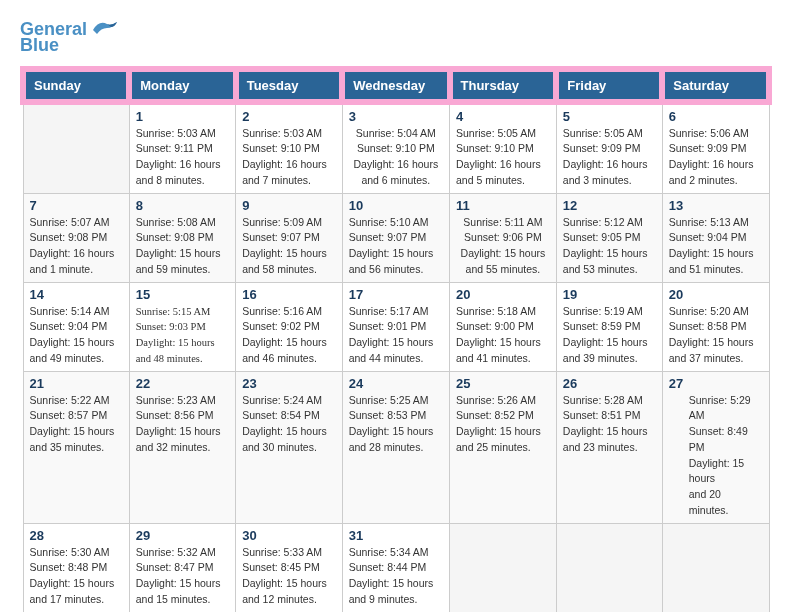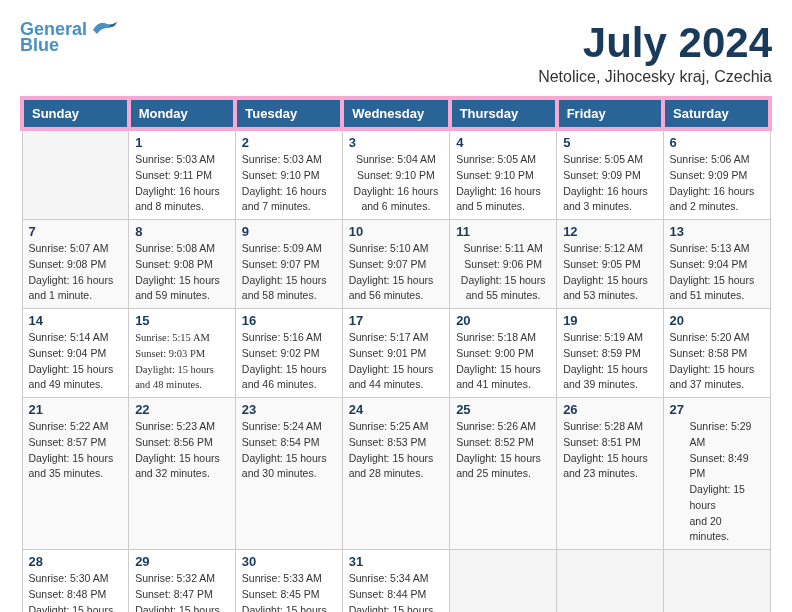--- a/index.html
+++ b/index.html
@@ -48,21 +48,21 @@
       width: 100%;
       border-collapse: collapse;
       font-size: 11px;
     }
     .calendar th {
       background-color: #2a6496;
       color: #fff;
       text-align: left;
       padding: 6px 8px;
       font-size: 13px;
-      border: 4px solid #f9a8d4;
+      border: 6px solid #f9a8d4;
     }
     .calendar td {
       border: 1px solid #ccc;
       vertical-align: top;
       padding: 4px 6px;
       width: 108px;
       min-height: 80px;
       background: #fff;
     }
     .calendar tr:nth-child(even) td {
@@ -93,24 +93,20 @@
       <span class="logo-text">
         <span>General</span>
       </span>
       <svg width="30" height="22" viewBox="0 0 30 22" style="margin-left:2px;margin-top:-4px;">
         <path d="M4,12 Q10,2 18,6 Q22,8 28,4 Q24,10 18,10 Q12,10 8,16 Z" fill="#4a90c4"></path>
         <path d="M18,6 Q22,8 28,4 Q26,9 22,9 Z" fill="#2a6496"></path>
       </svg>
     </div>
     <span class="logo-text" style="color:#4a90c4;font-size:18px;font-weight:bold;margin-top:-4px;">Blue</span>
   </div>
-  <div class="title-block">
-    <div class="month-title">July 2024</div>
-    <div class="location">Netolice, Jihocesky kraj, Czechia</div>
-  </div>
 </div>
 
 <table class="calendar">
   <thead>
     <tr>
     <th>Sunday</th>
         <th>Monday</th>
         <th>Tuesday</th>
         <th>Wednesday</th>
         <th>Thursday</th>

